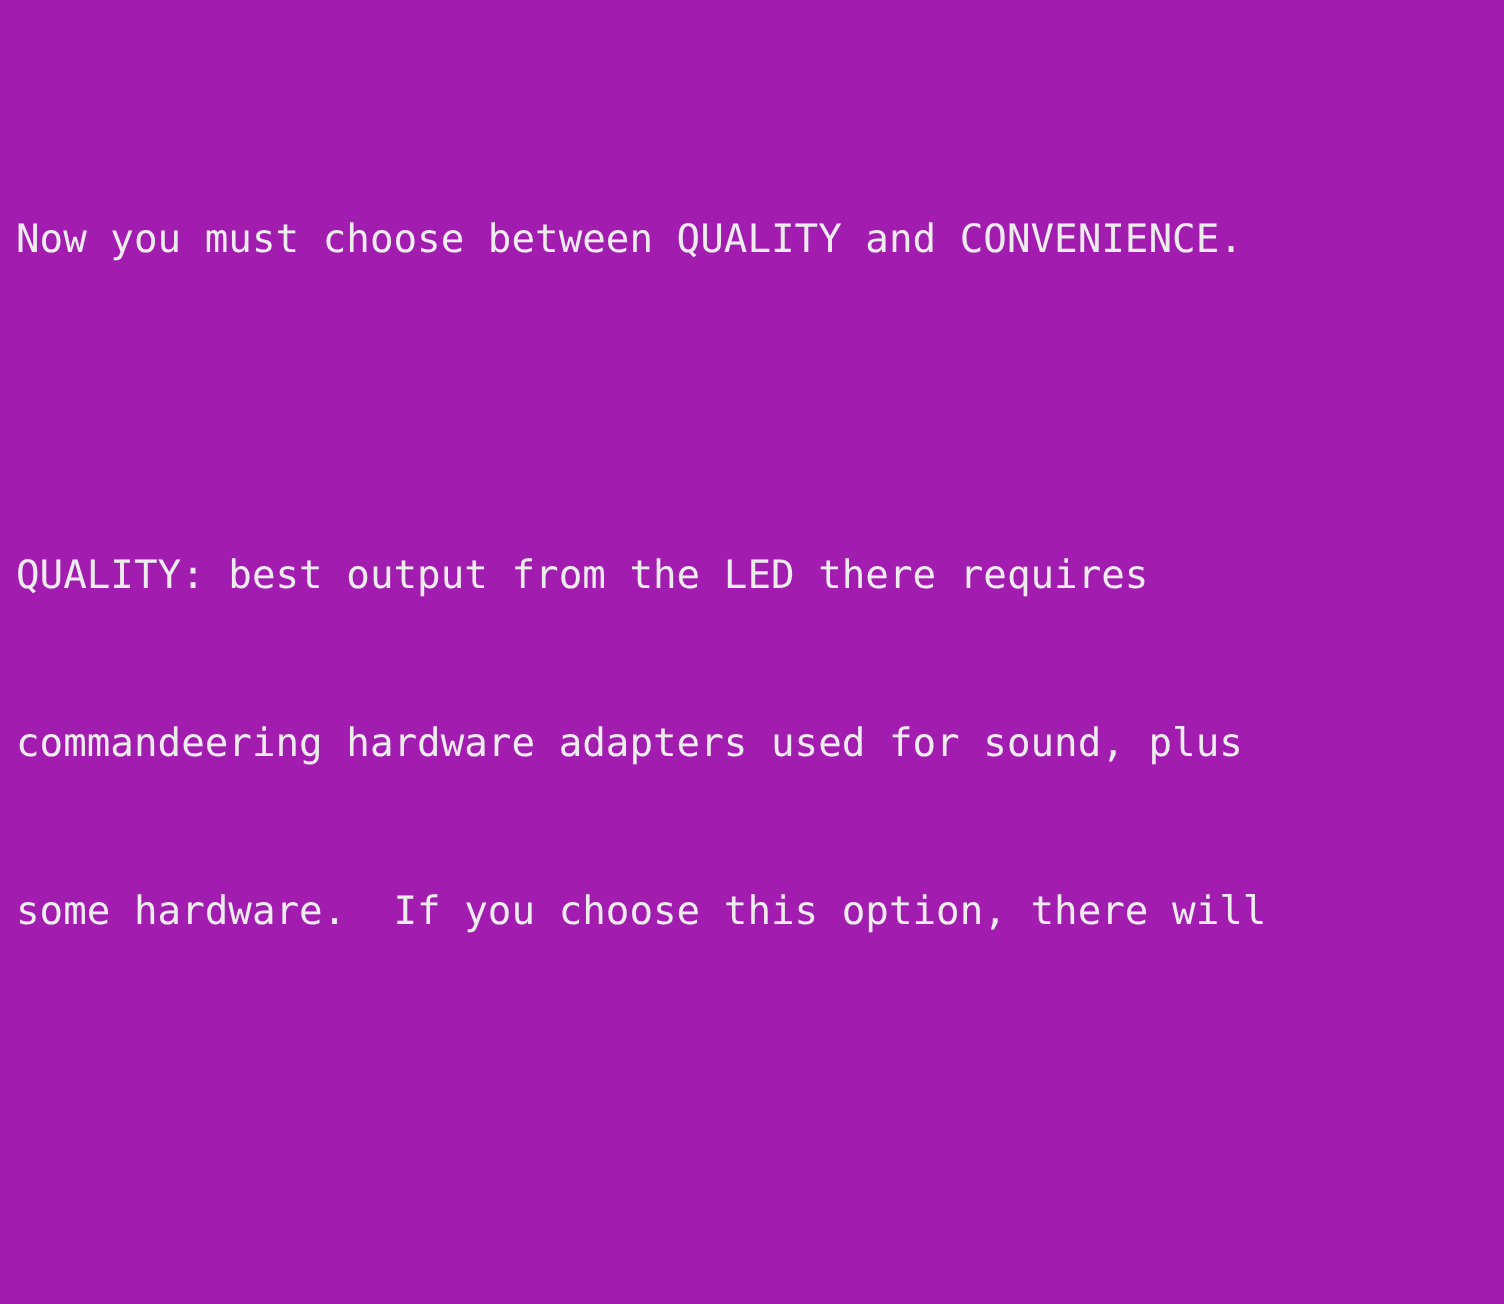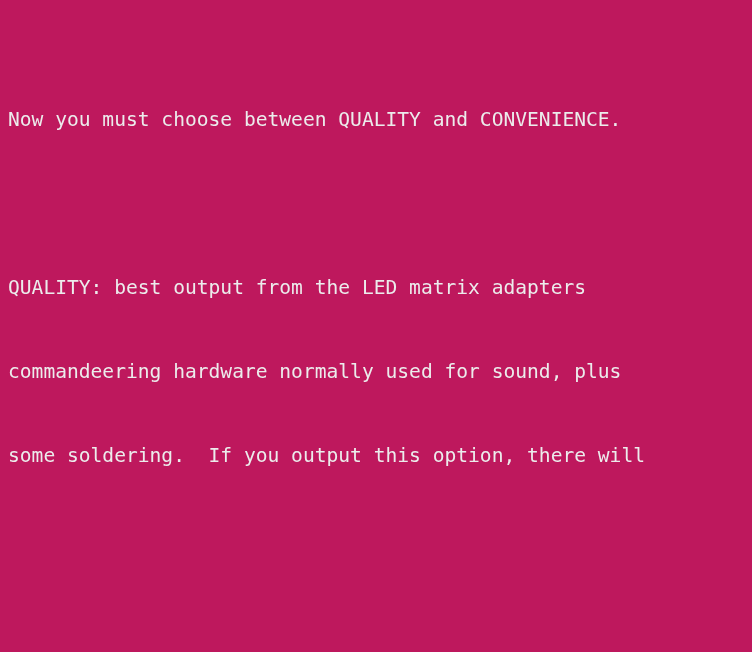--- a/index.html
+++ b/index.html
@@ -9,21 +9,21 @@
   }
   body {
     width: 752px;
     height: 652px;
     overflow: hidden;
   }
   #terminal {
     position: relative;
     width: 752px;
     height: 652px;
-    background: #be185d;
+    background: #a21caf;
     box-sizing: border-box;
     padding: 22px 0 0 8px;
     overflow: hidden;
   }
   #screen {
     font-family: "DejaVu Sans Mono", "Liberation Mono", monospace;
     font-size: 19.6px;
     line-height: 28px;
     letter-spacing: 0px;
     color: #ececec;
@@ -40,23 +40,23 @@
   }
 </style>
 </head>
 <body>
 
 <div id="terminal">
   <div id="screen">
 
     <div class="line">Now you must choose between QUALITY and CONVENIENCE.</div>
     <div class="line blank"></div>
-    <div class="line">QUALITY: best output from the LED matrix adapters</div>
-    <div class="line">commandeering hardware normally used for sound, plus</div>
-    <div class="line">some soldering.  If you output this option, there will</div>
+    <div class="line">QUALITY: best output from the LED there requires</div>
+    <div class="line">commandeering hardware adapters used for sound, plus</div>
+    <div class="line">some hardware.  If you choose this option, there will</div>
     
     
     
     
     
     
     
     
     
     

